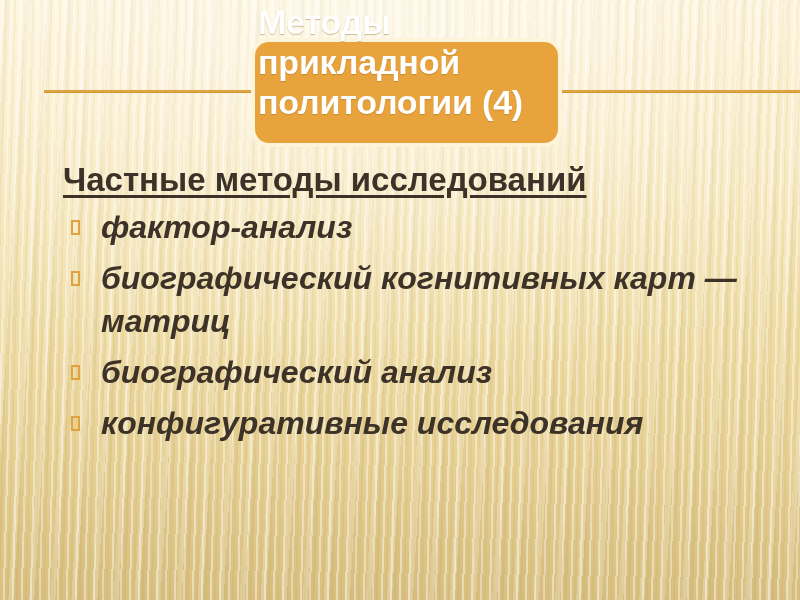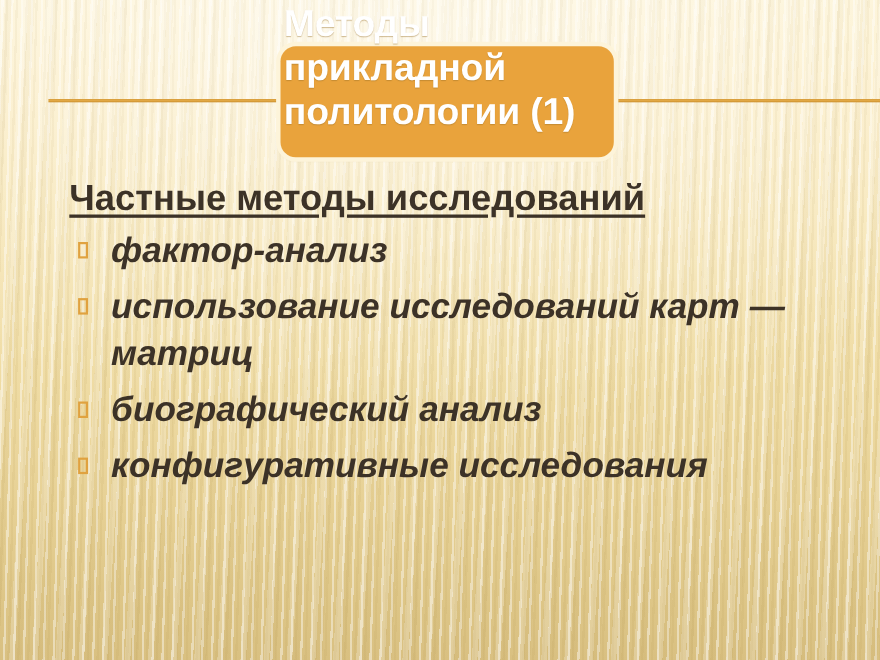--- a/index.html
+++ b/index.html
@@ -163,36 +163,36 @@
 <div id="slide">
 
   <div id="stripes-a"></div>
   <div id="stripes-b"></div>
   <div id="sheen"></div>
 
   <div class="rule" id="rule-left"></div>
   <div class="rule" id="rule-right"></div>
 
   <div id="title-plaque"></div>
-  <div id="title-text">Методы прикладной политологии (1)</div>
+  <div id="title-text">Методы прикладной политологии (4)</div>
 
   <div id="body-block">
 
     <div id="body-heading">Частные методы исследований</div>
 
     <ul id="bullets">
 
       <li>
         <span class="bullet-mark"></span>
         <span>фактор-анализ</span>
       </li>
 
       <li>
         <span class="bullet-mark"></span>
-        <span>использование исследований карт — матриц</span>
+        <span>биографический когнитивных карт — матриц</span>
       </li>
 
       <li>
         <span class="bullet-mark"></span>
         <span>биографический анализ</span>
       </li>
 
       <li>
         <span class="bullet-mark"></span>
         <span>конфигуративные исследования</span>

